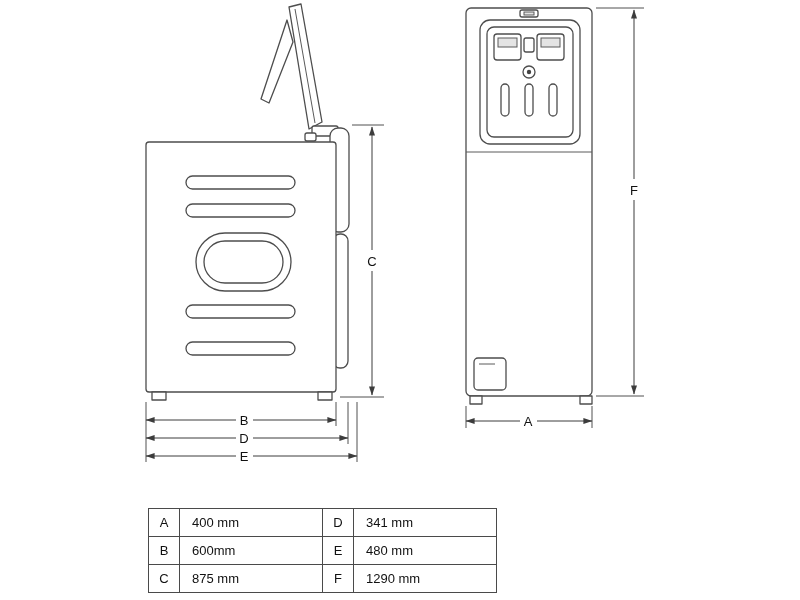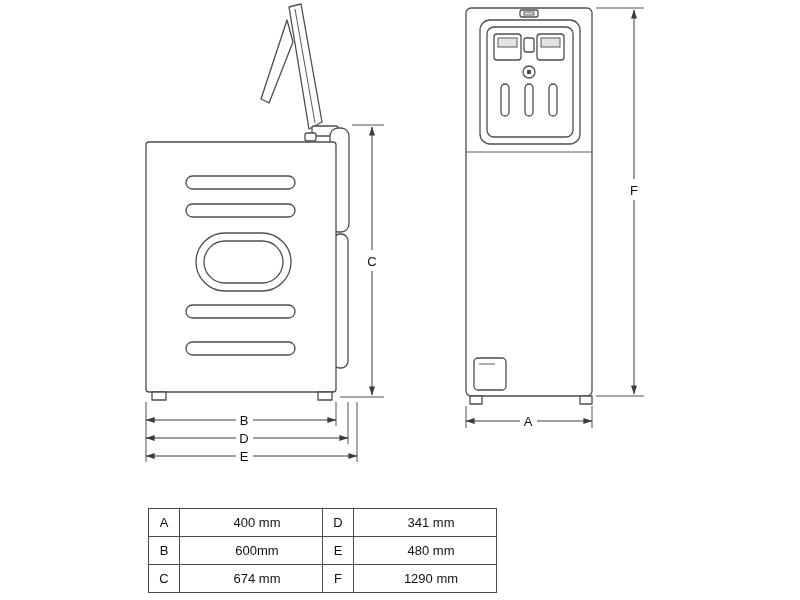--- a/index.html
+++ b/index.html
@@ -16,21 +16,21 @@
   
   .dim{stroke:#3c3c3c;stroke-width:1;fill:none;}
   .ext{stroke:#3c3c3c;stroke-width:0.9;fill:none;}
   .gap{fill:#ffffff;stroke:none;}
   .dim-label{font-size:13px;fill:#111;text-anchor:middle;dominant-baseline:central;font-family:"Liberation Sans",sans-serif;}
 
   
   table.spec{position:absolute;left:148px;top:508px;border-collapse:collapse;background:#fff;}
   table.spec td{border:1px solid #4a4a4a;font-size:13px;color:#111;height:27px;padding:0;}
   table.spec td.k{width:30px;text-align:center;}
-  table.spec td.v{width:130px;padding-left:12px;text-align:center;}
+  table.spec td.v{width:130px;padding-left:12px;text-align:left;}
 </style>
 </head>
 <body>
 
 <div class="stage">
 
 <svg width="800" height="505" viewBox="0 0 800 505">
   <defs>
     <marker id="ah" markerWidth="10" markerHeight="8" refX="8.6" refY="3" orient="auto-start-reverse" markerUnits="userSpaceOnUse">
       <path d="M0,0 L9,3 L0,6 z" fill="#3c3c3c"></path>
@@ -146,20 +146,20 @@
       <td class="v">341 mm</td>
     </tr>
     <tr>
       <td class="k">B</td>
       <td class="v">600mm</td>
       <td class="k">E</td>
       <td class="v">480 mm</td>
     </tr>
     <tr>
       <td class="k">C</td>
-      <td class="v">674 mm</td>
+      <td class="v">875 mm</td>
       <td class="k">F</td>
       <td class="v">1290 mm</td>
     </tr>
   </tbody>
 </table>
 
 </div>
 
 </body></html>

